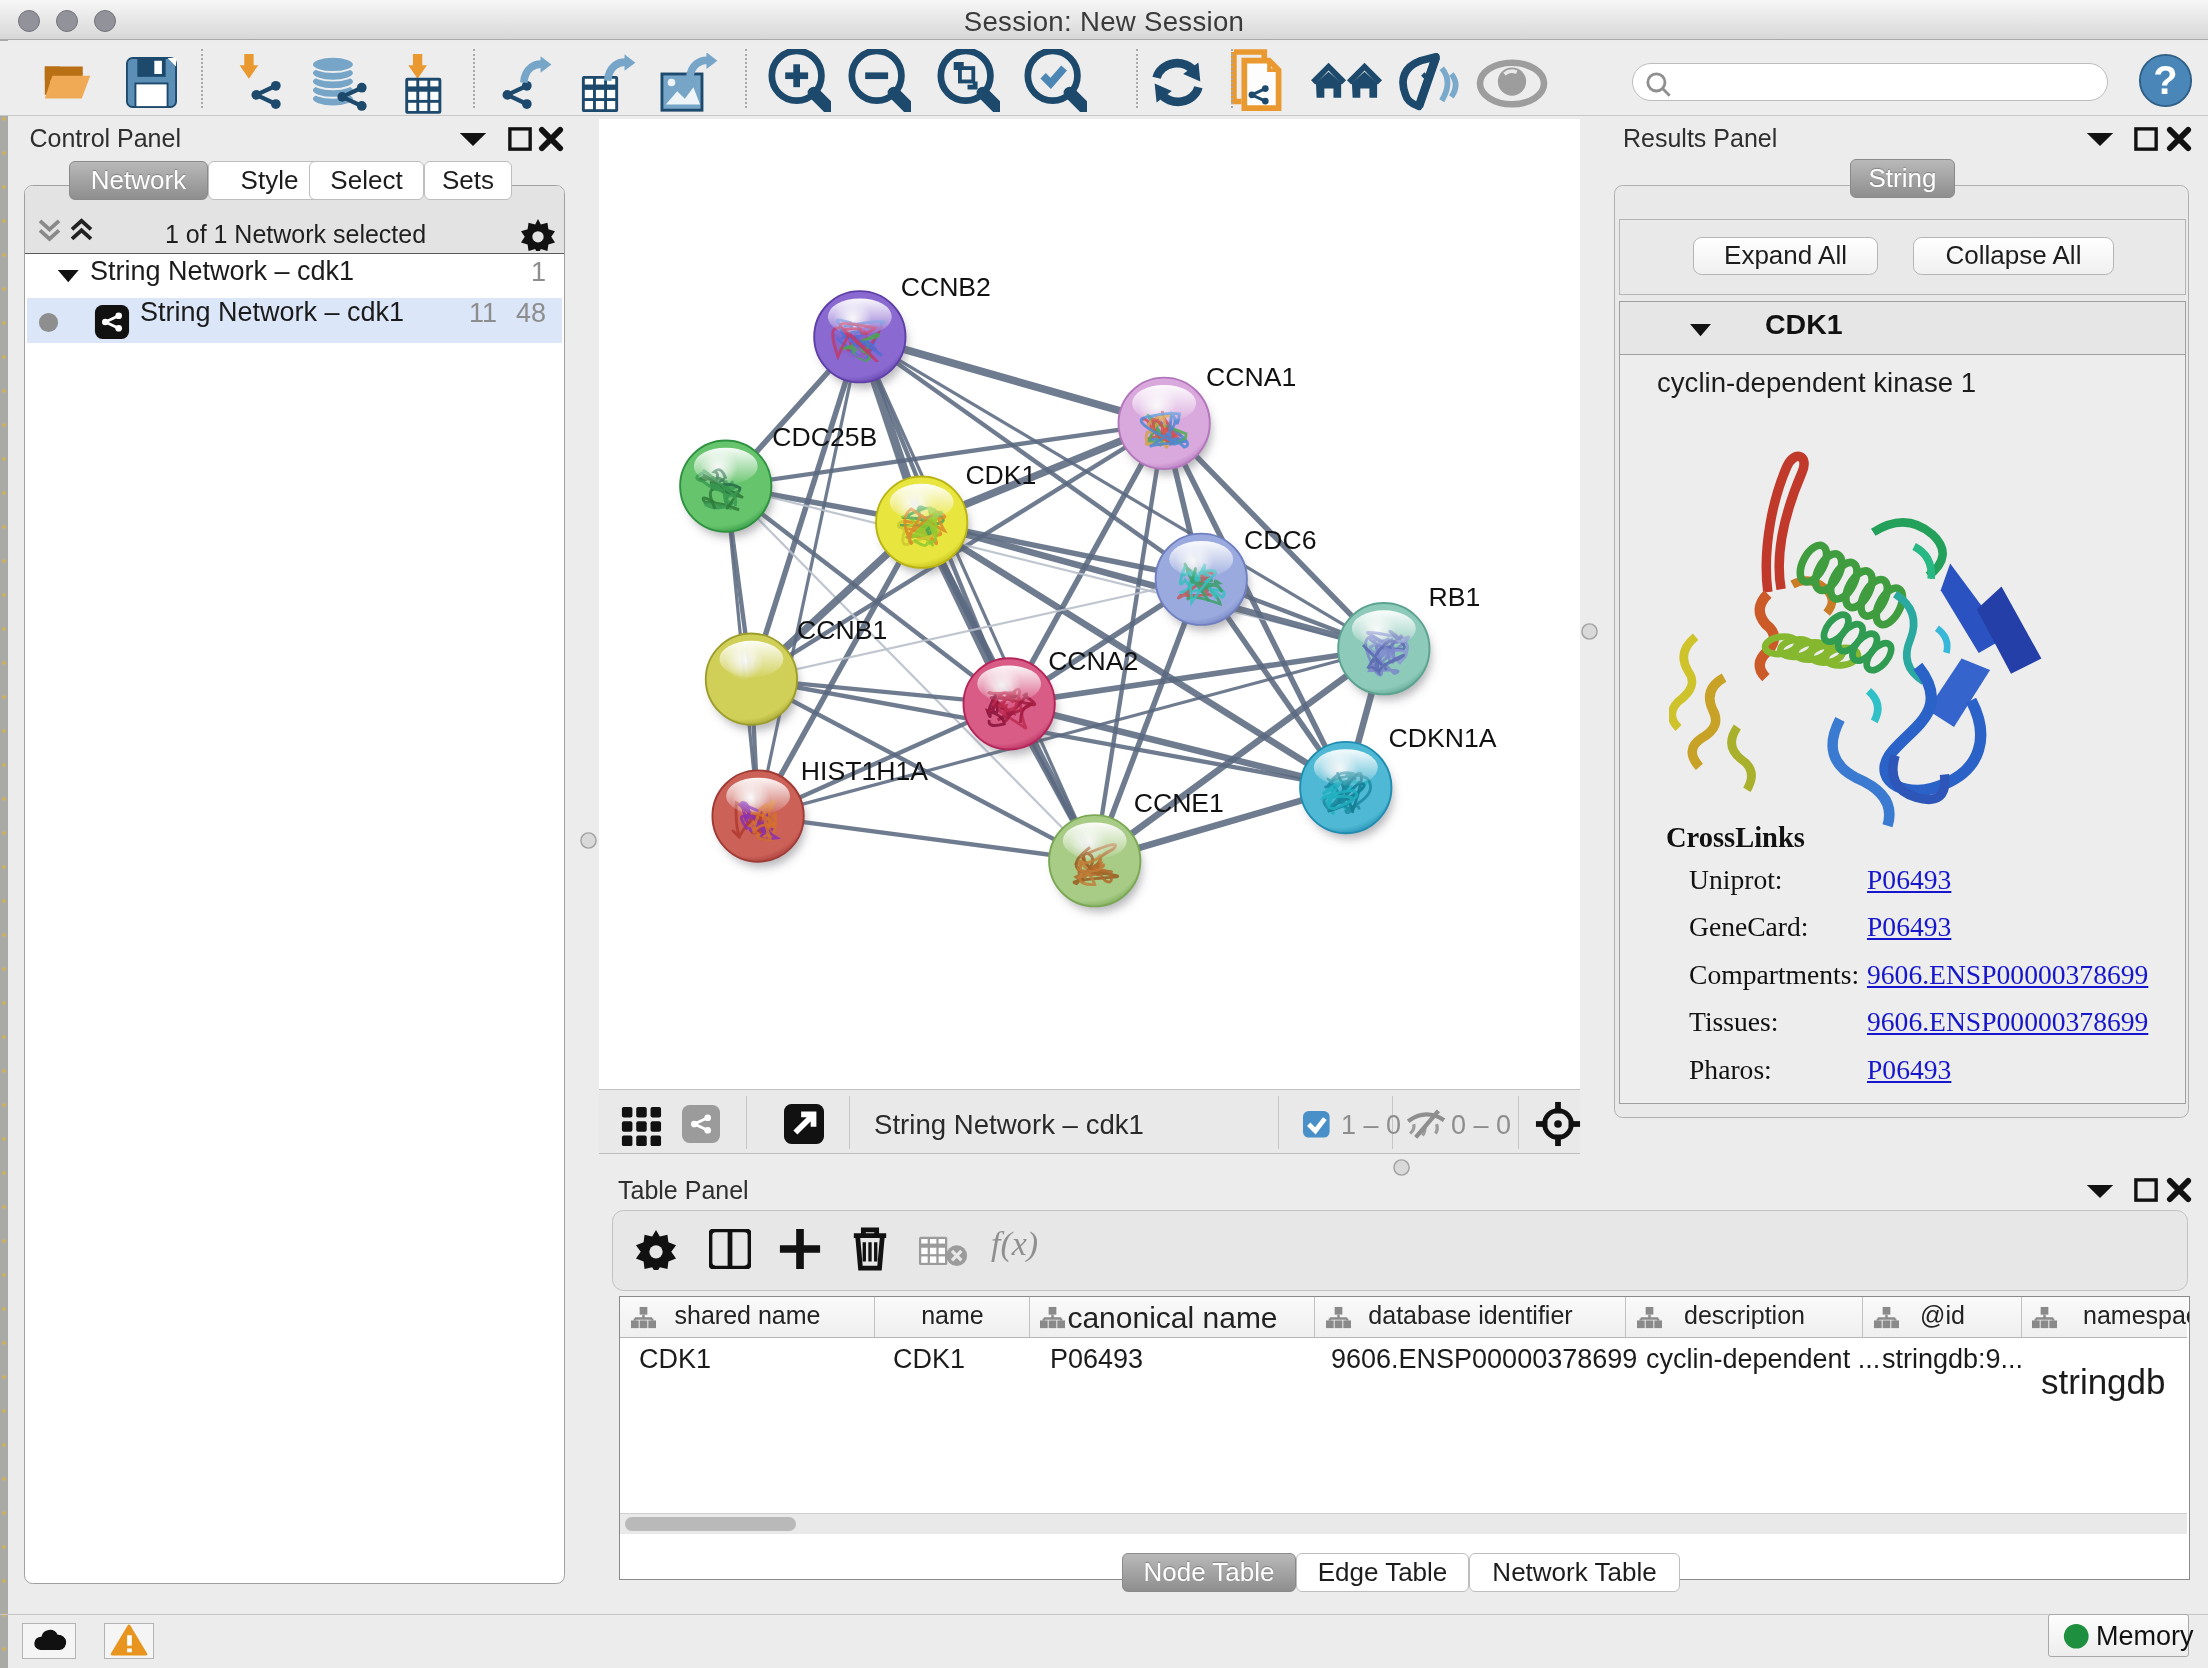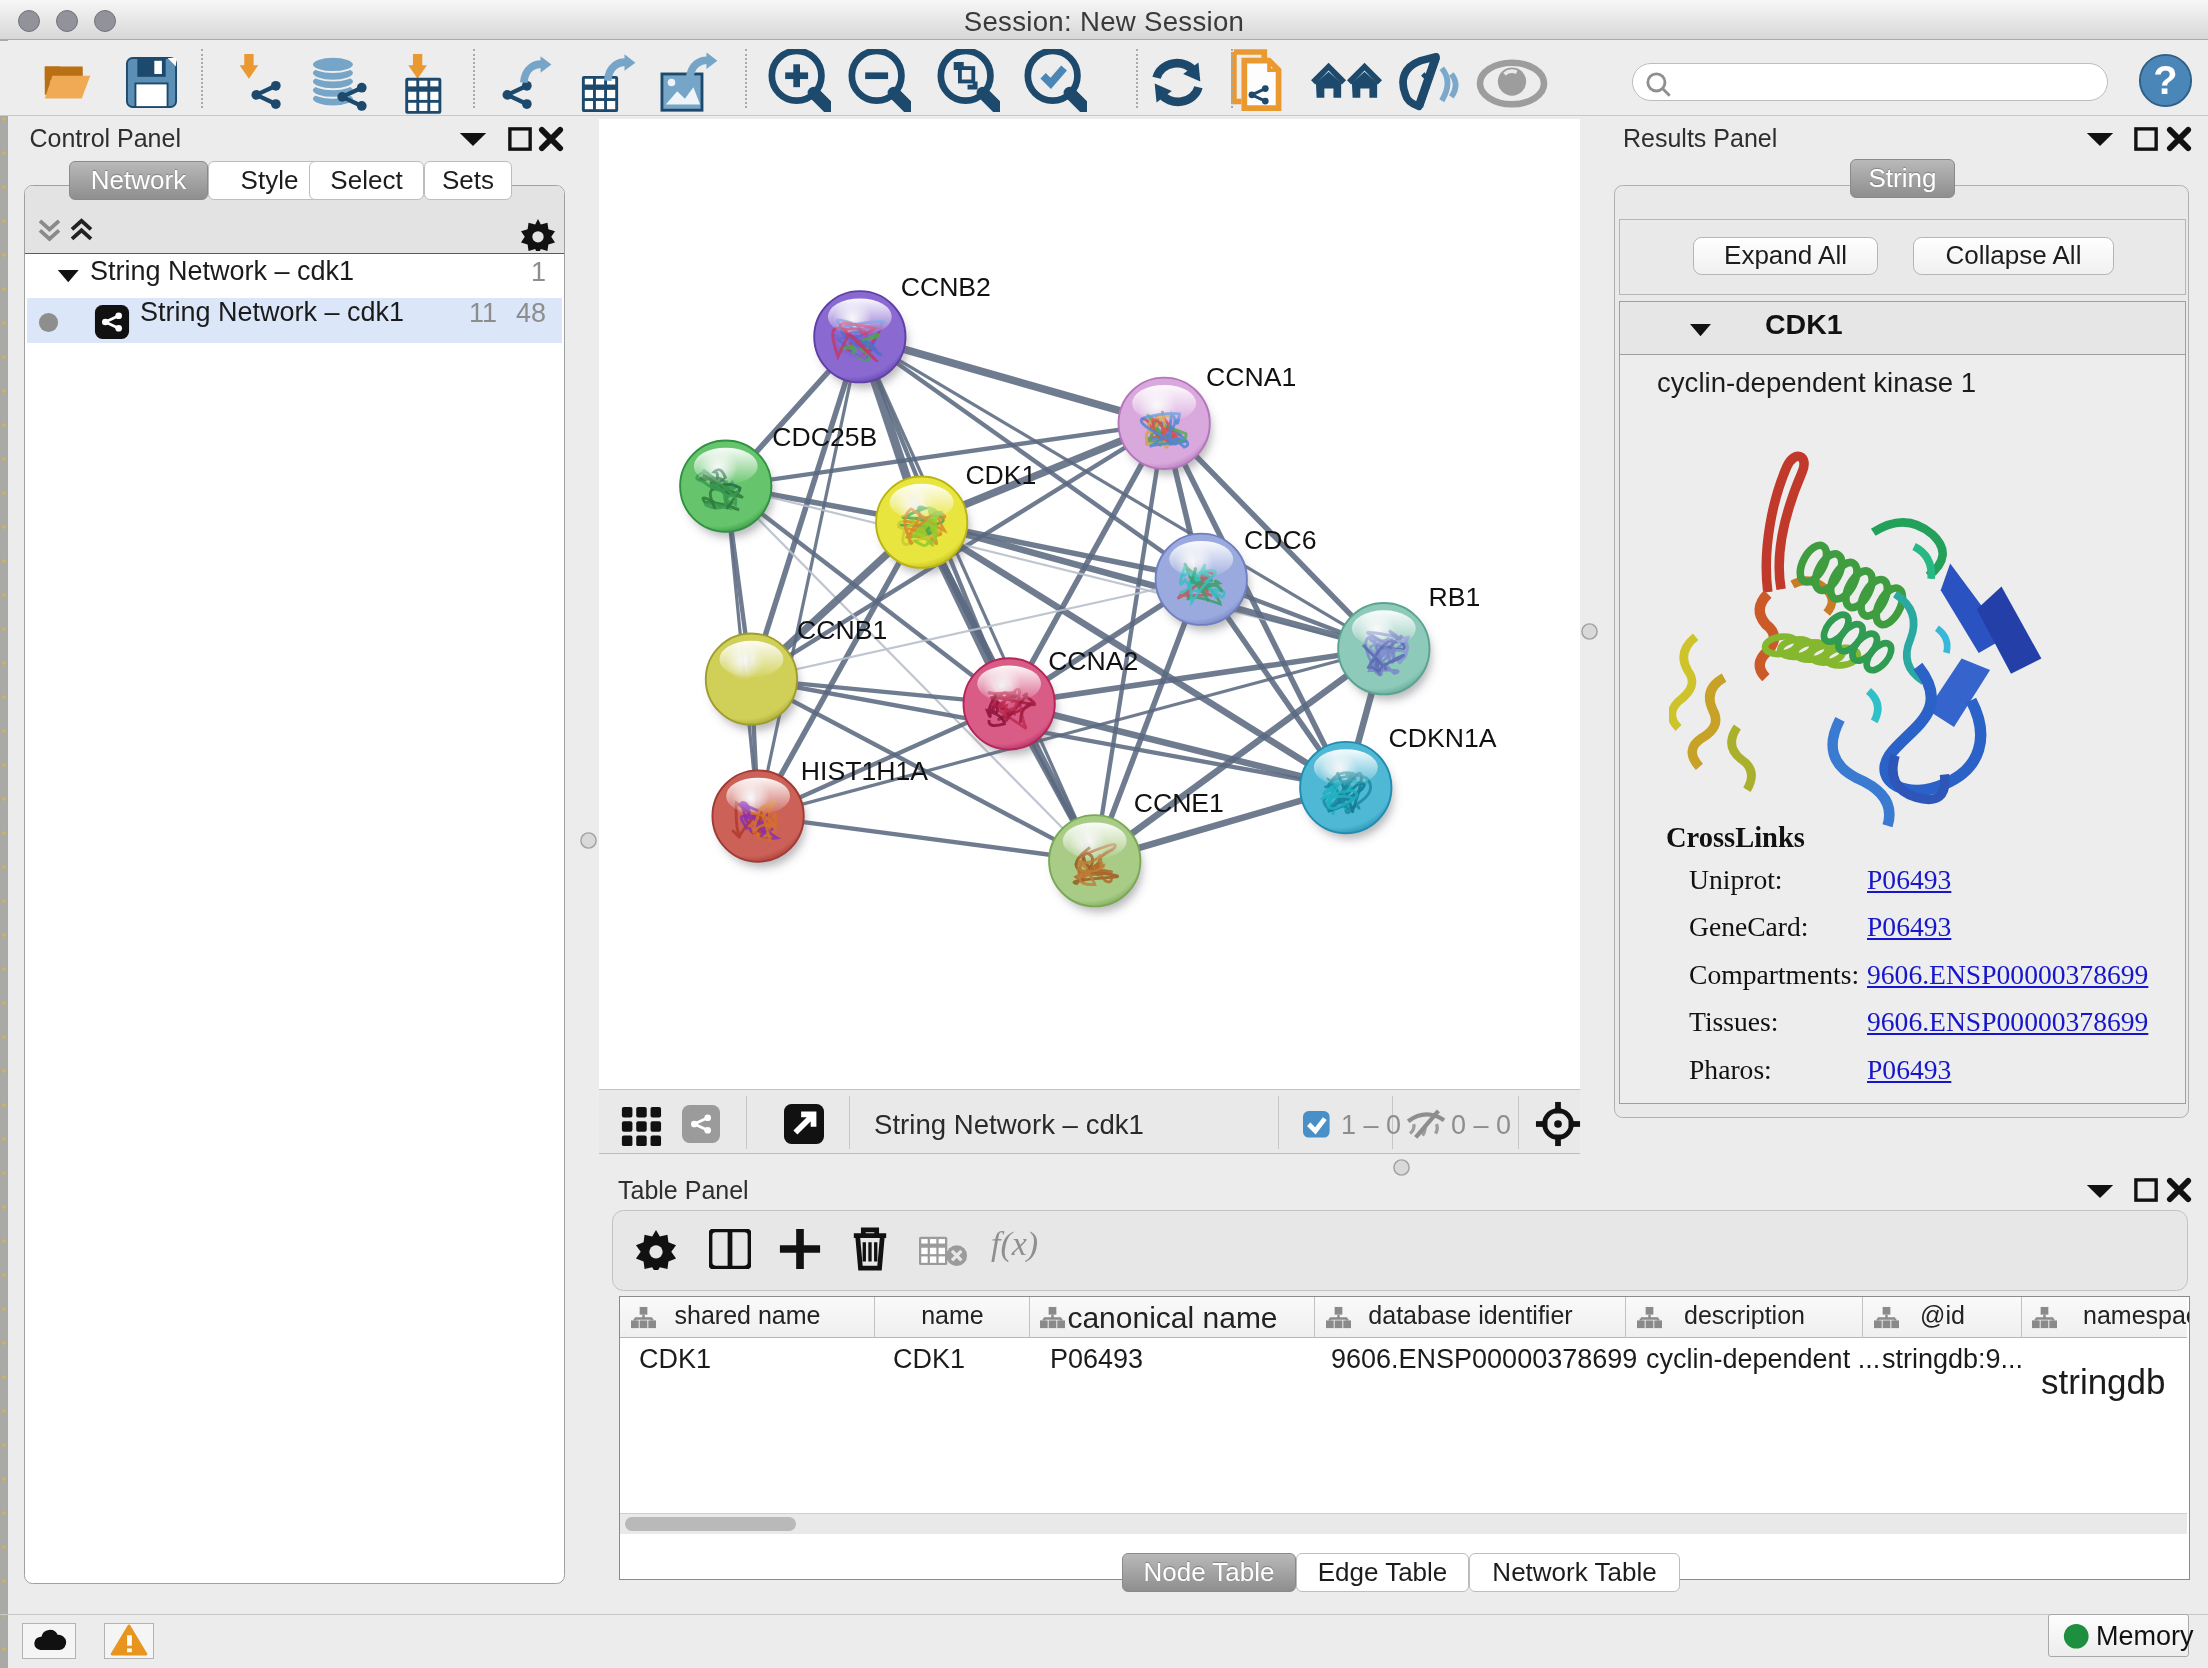--- a/index.html
+++ b/index.html
@@ -203,20 +203,21 @@
     <path d="M4 4 L23 23 M23 4 L4 23" stroke="#111" stroke-width="6" stroke-linecap="round"></path>
   </svg>
 <div class="abs cpbox">
     <div class="abs cphead"></div>
     <svg class="abs" style="left:10.5px;top:31px" width="27" height="28.5" viewBox="0 0 28 30">
       <path d="M4 4 l10 9 10-9 M4 14 l10 9 10-9" stroke="#8a8a8a" stroke-width="4" fill="none"></path>
     </svg>
     <svg class="abs" style="left:43px;top:31px" width="27" height="28.5" viewBox="0 0 28 30">
       <path d="M4 13 l10-9 10 9 M4 23 l10-9 10 9" stroke="#222" stroke-width="4" fill="none"></path>
     </svg>
+    <div class="abs" style="left:0;top:34px;width:541px;text-align:center;font-size:25px;color:#1f1f1f">1 of 1 Network selected</div>
     <svg class="abs" style="left:496px;top:31px" width="34" height="34" viewBox="0 0 36 36">
       <path d="M18 2 l3 6 7-2 1 7 7 2 -4 6 4 6 -7 2 -1 7 -7-2 -3 6 -3-6 -7 2 -1-7 -7-2 4-6 -4-6 7-2 1-7 7 2 z" fill="#111"></path>
       <circle cx="18" cy="21" r="6" fill="#e3e3e3"></circle>
     </svg>
     <svg class="abs" style="left:28.5px;top:80px" width="28.5" height="23" viewBox="0 0 30 24">
       <path d="M4 4 h22 l-11 13 z" fill="#111"></path>
     </svg>
     <div class="abs" style="left:65px;top:70px;font-size:27px;color:#1b1b1b">String Network – cdk1</div>
     <div class="abs graynum" style="left:433px;top:71px;width:88px;text-align:right">1</div>
     <div class="abs row2"></div>

